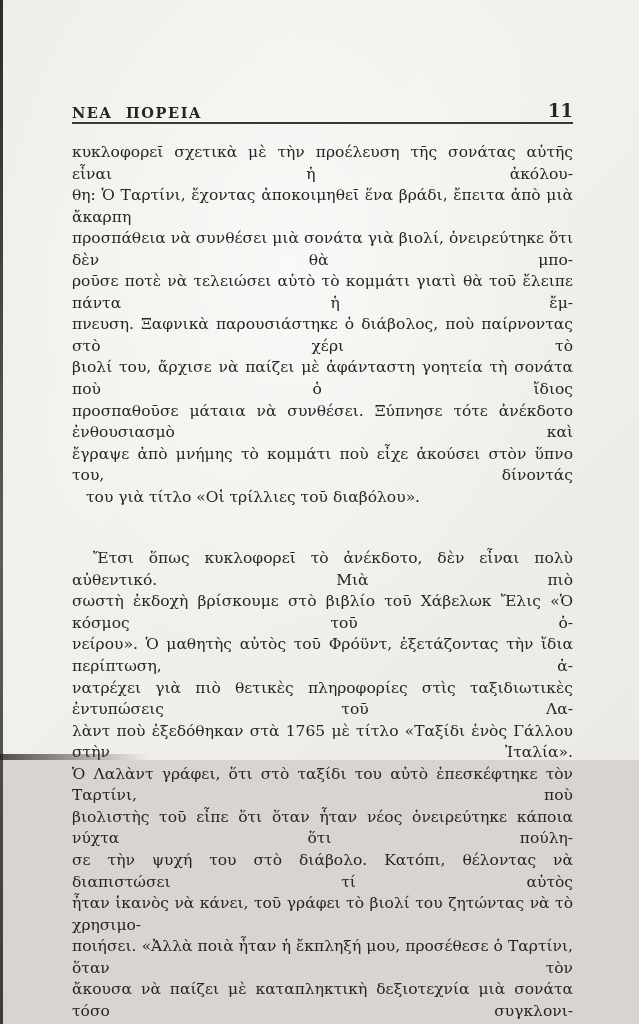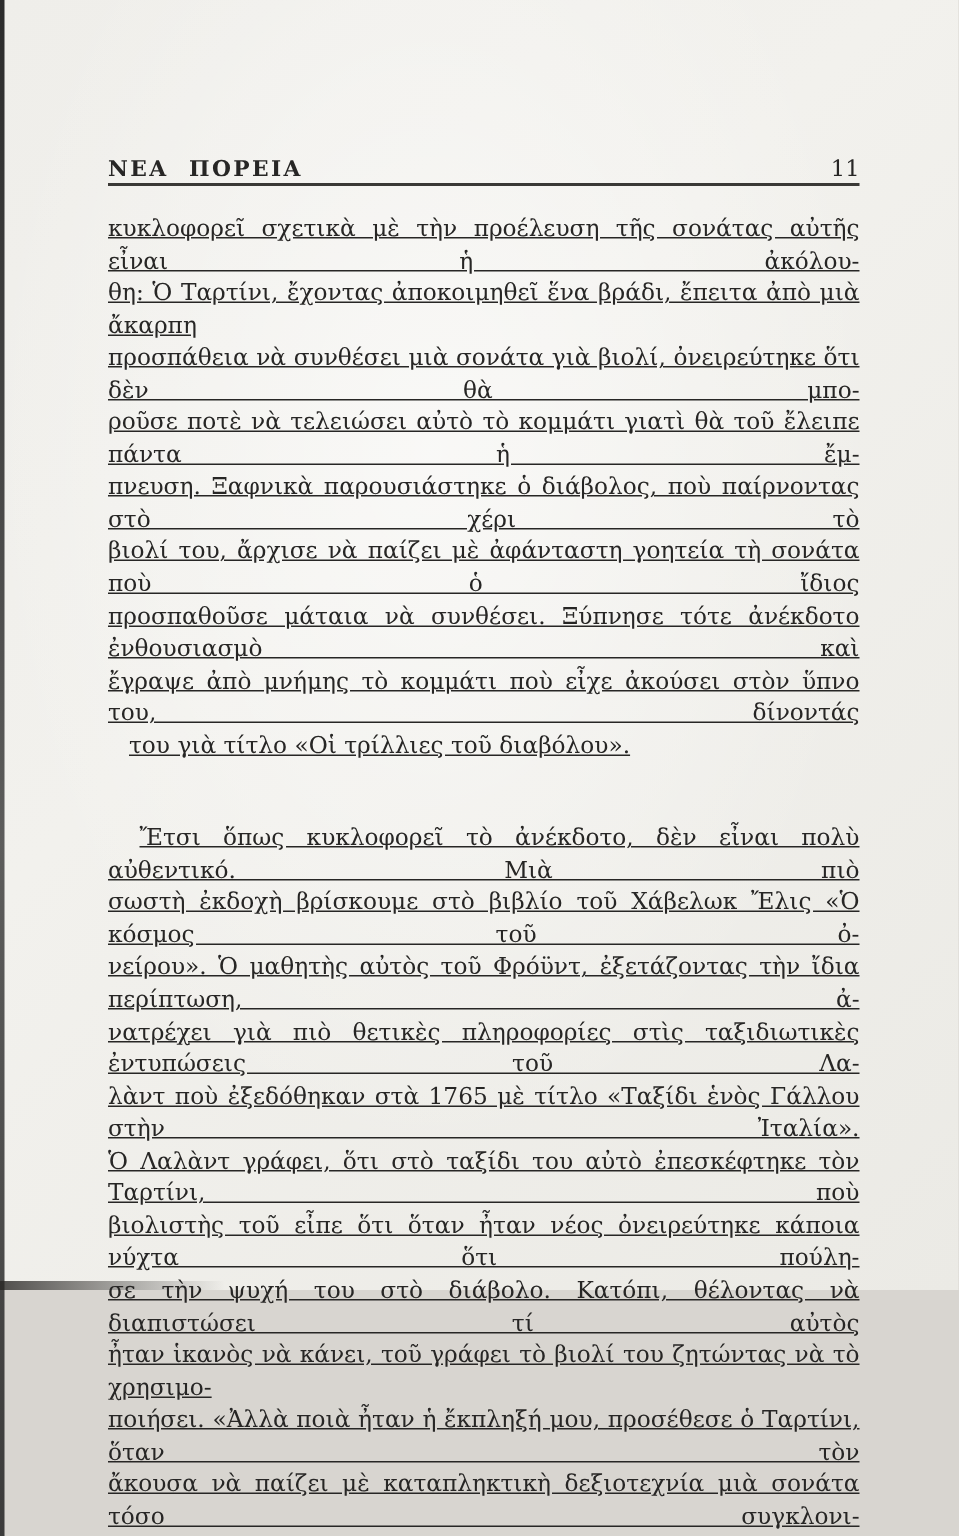--- a/index.html
+++ b/index.html
@@ -4,21 +4,21 @@
 <style>
   html, body { margin: 0; padding: 0; }
   body {
     width: 639px; height: 1024px;
     background: #d8d5d0;
     font-family: "DejaVu Serif", serif;
     overflow: hidden;
   }
   .scan-page {
     position: absolute; left: 0; top: 0;
-    width: 639px; height: 860px;
+    width: 639px; height: 760px;
     background:
       radial-gradient(ellipse at 45% 35%, rgba(255,255,255,0.55), rgba(255,255,255,0) 60%),
       linear-gradient(135deg, #efeeea 0%, #f2f1ed 40%, #ebeae5 100%);
     color: #272625;
   }
   .scan-edge-left {
     position: absolute; left: 0; top: 0; width: 3px; height: 1024px;
     background: linear-gradient(to bottom, #2b2b2b 0%, rgba(43,43,43,0.75) 55%, rgba(43,43,43,0.9) 100%);
   }
   .scan-edge-bottom {
@@ -26,37 +26,36 @@
     background: linear-gradient(to right, rgba(40,38,36,0.8), rgba(40,38,36,0));
   }
   .page-header {
     position: absolute; left: 72px; top: 101px; width: 501px; height: 20px;
     display: flex; justify-content: space-between; align-items: flex-end;
   }
   .journal-title {
     font-size: 14.5px; font-weight: bold; letter-spacing: 1.6px;
     word-spacing: 7px; white-space: nowrap;
   }
-  .page-number { font-size: 15px; font-weight: normal; }
+  .page-number { font-size: 18px; font-weight: bold; }
   .header-rule {
     position: absolute; left: 72px; top: 122px; width: 501px; height: 2px;
     background: #3a3936;
   }
   .body-text {
     position: absolute; left: 72px; top: 142px; width: 501px;
     font-size: 15.5px; line-height: 21.55px;
     text-rendering: optimizeLegibility;
   }
   .para { margin: 0; }
   .line {
     text-align: justify;
     text-align-last: justify;
     -moz-text-align-last: justify;
     white-space: normal;
-    text-decoration: underline;
   }
   .line.flush-last { text-align-last: left; margin-left: 14px; -moz-text-align-last: left; }
   .line.indent { text-indent: 21px; margin-top: 40px; }
 </style>
 </head>
 <body>
 
 <div class="scan-page">
   <div class="scan-edge-left"></div>
   <div class="scan-edge-bottom"></div>

